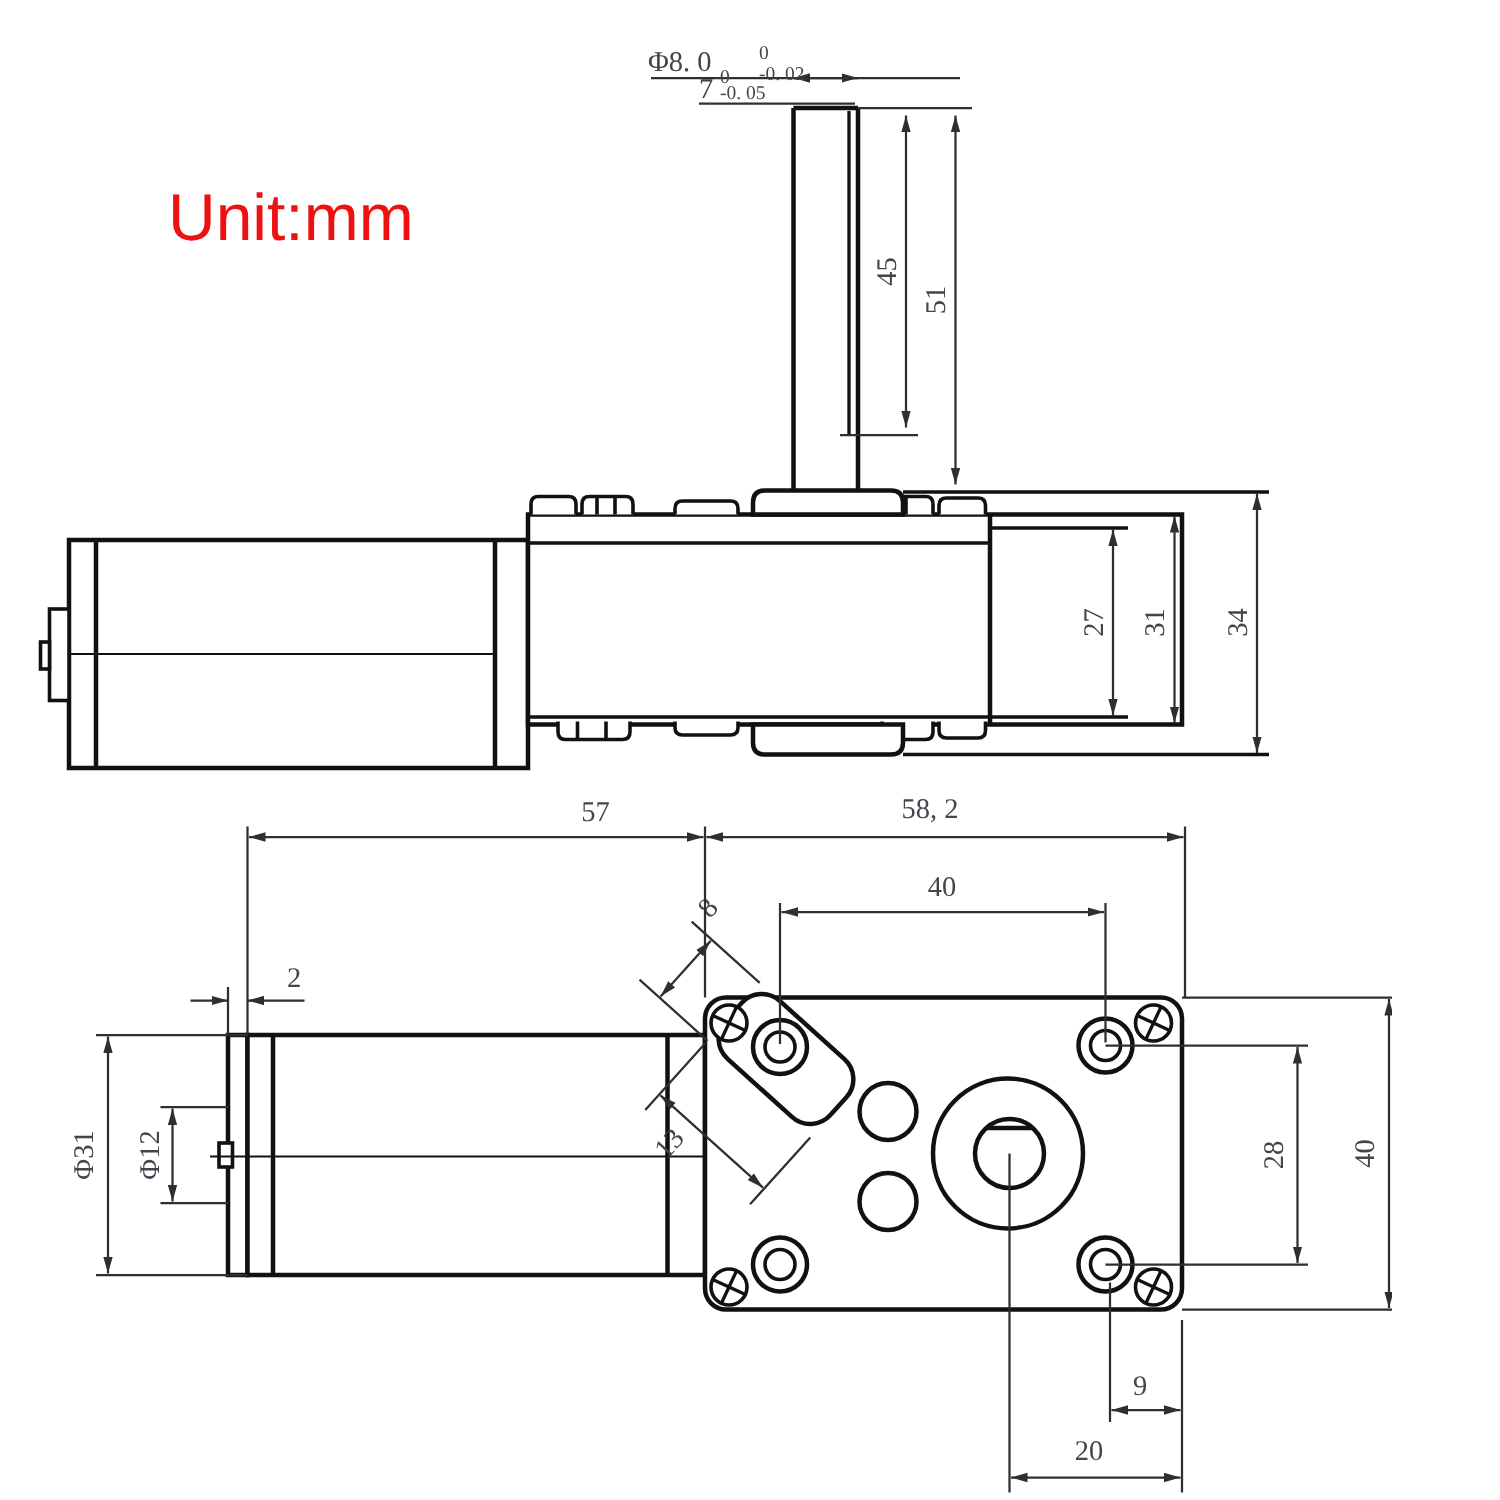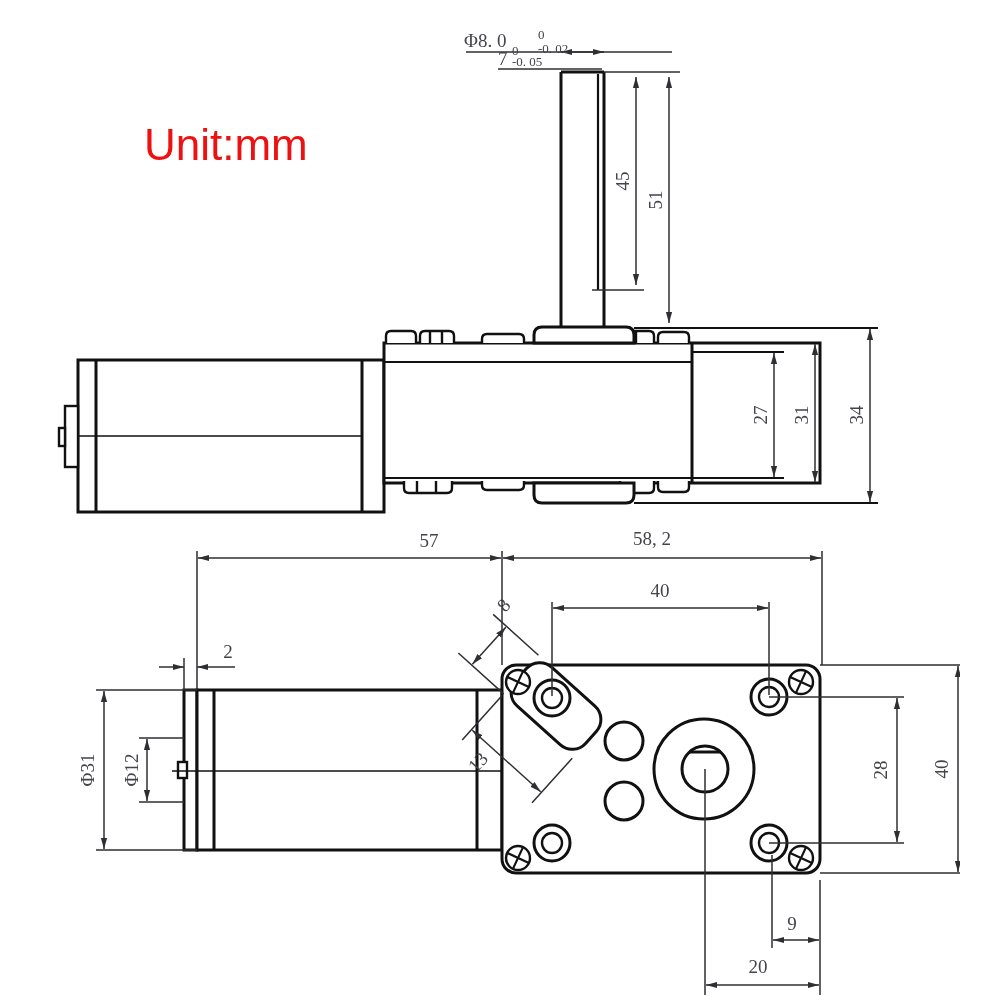--- a/index.html
+++ b/index.html
@@ -1,16 +1,16 @@
 <!DOCTYPE html>
 <html><head>
 <meta charset="utf-8">
 <style>
   html,body{margin:0;padding:0;background:#ffffff;}
-  .stage{position:relative;width:928px;height:1000px;background:#fff;overflow:hidden;padding-left:32px;}
+  .stage{position:relative;width:928px;height:1000px;background:#fff;overflow:hidden;}
   svg{display:block;}
   .ol{fill:none;stroke:#111111;stroke-width:3;}
   .olw{fill:#ffffff;stroke:#111111;stroke-width:3;}
   .md{fill:#ffffff;stroke:#111111;stroke-width:2.4;}
   .mdl{fill:none;stroke:#111111;stroke-width:2.2;}
   .thin{fill:none;stroke:#111111;stroke-width:1.4;}
   .dim{fill:none;stroke:#2f2f33;stroke-width:1.5;}
   .dtxt{font-family:"Liberation Serif","DejaVu Serif",serif;font-size:19px;fill:#44444c;}
   .dtol{font-family:"Liberation Serif","DejaVu Serif",serif;font-size:13px;fill:#44444c;}
   .unit{font-family:"Liberation Sans","DejaVu Sans",sans-serif;font-size:44px;fill:#ee1111;}

